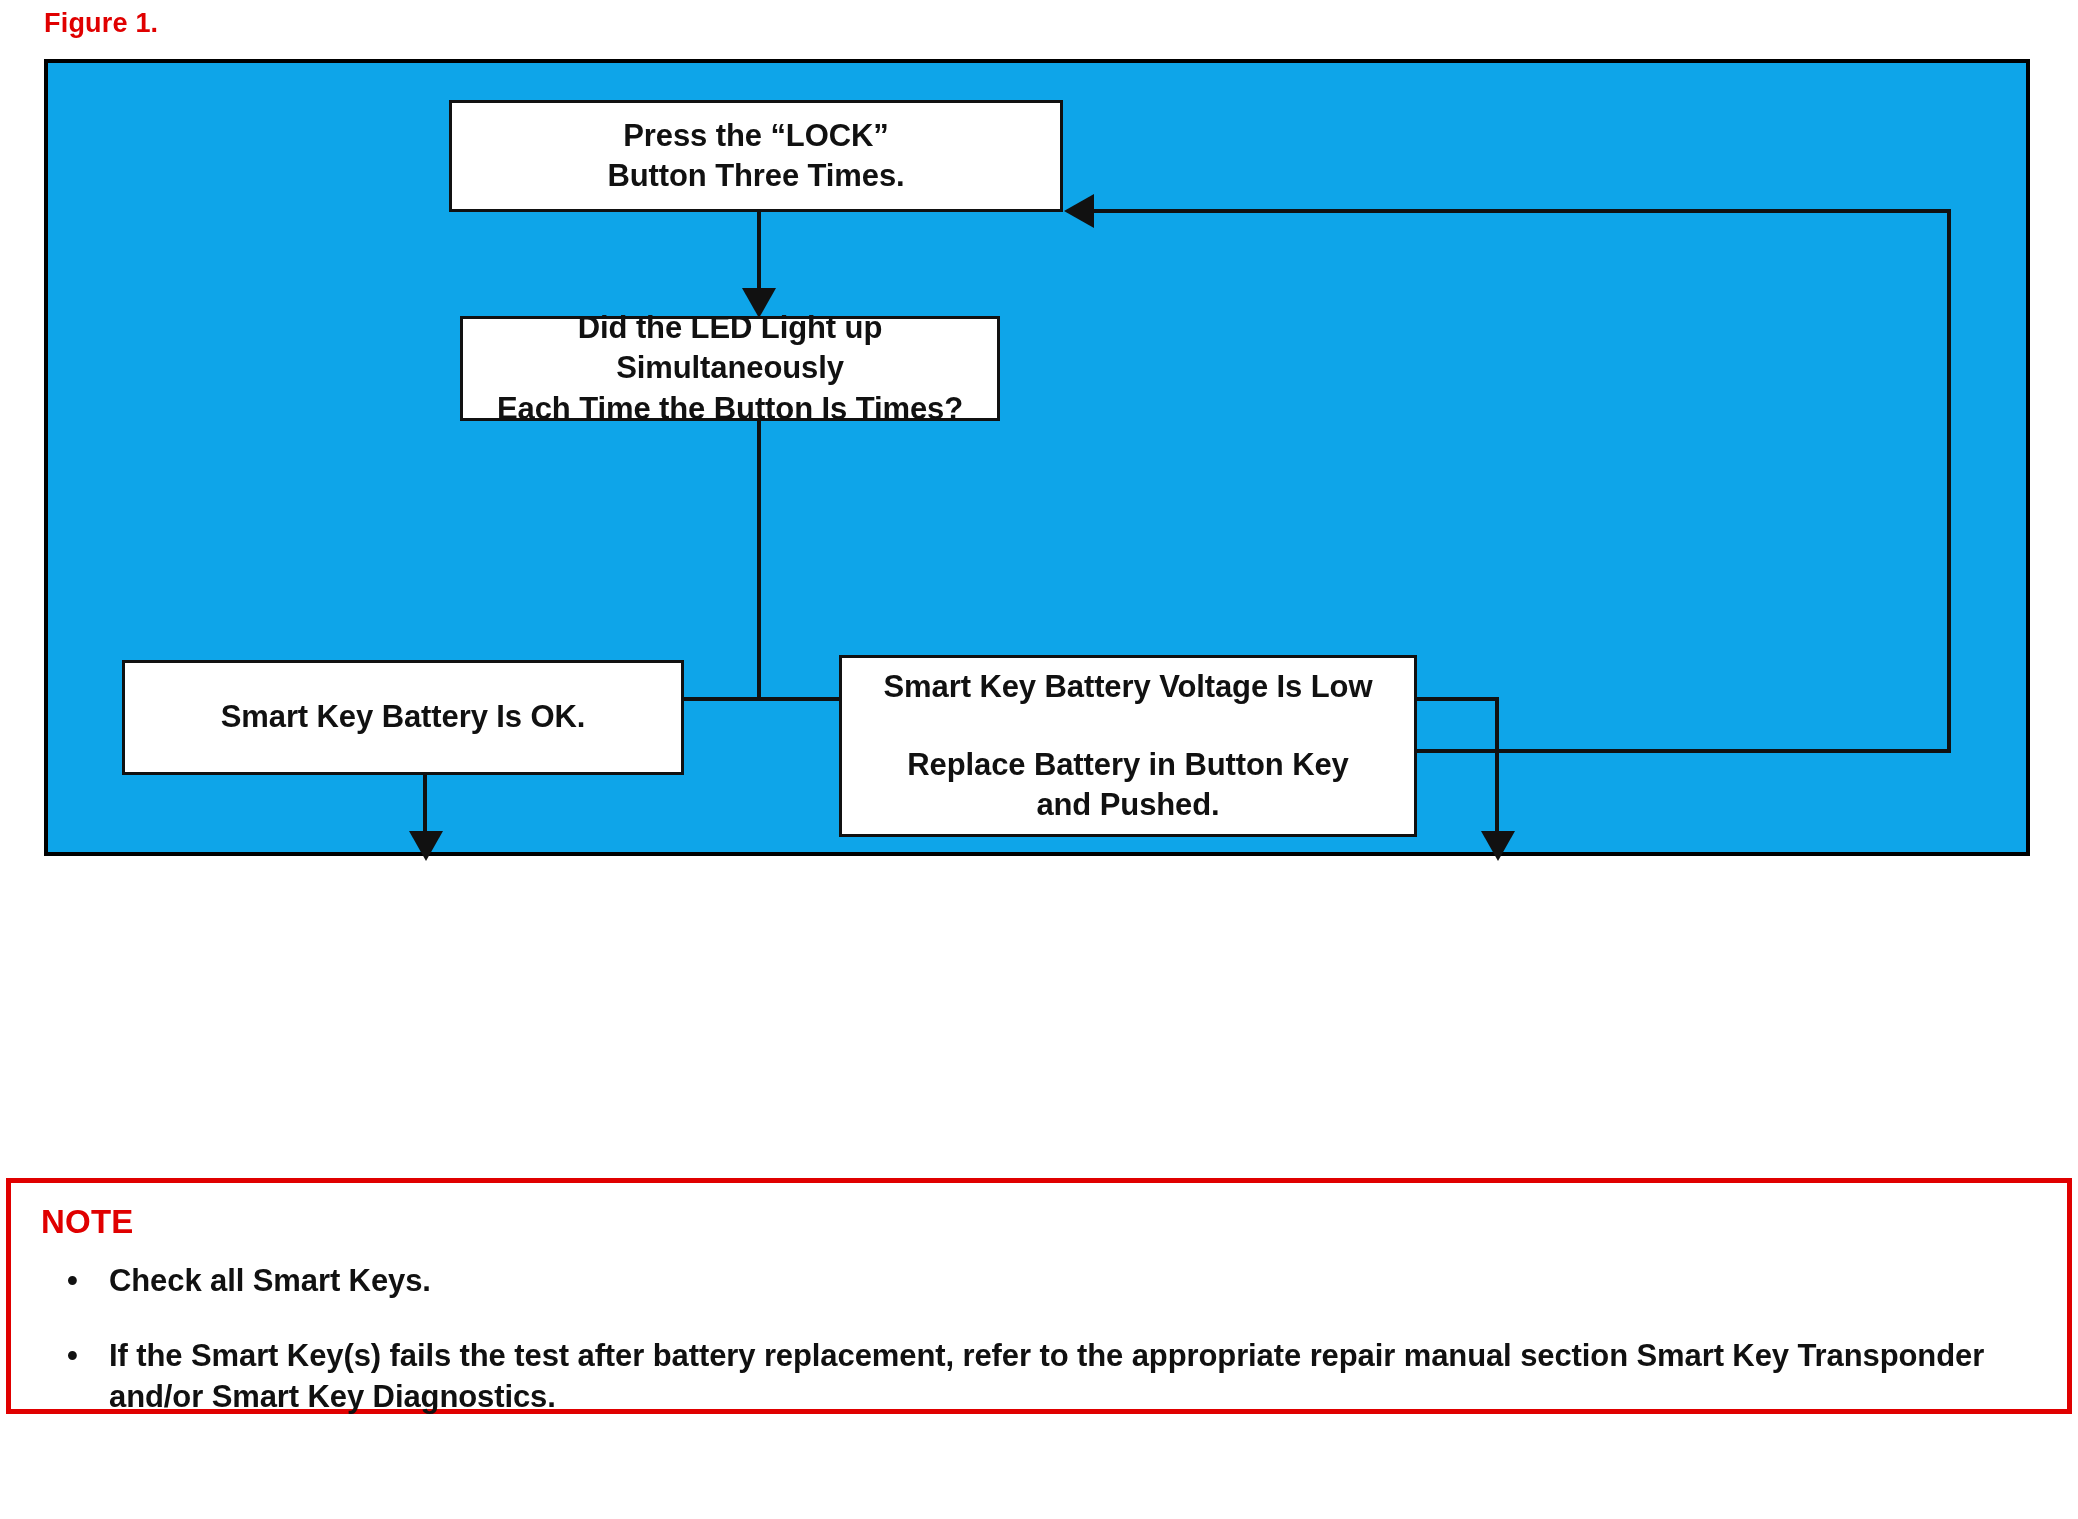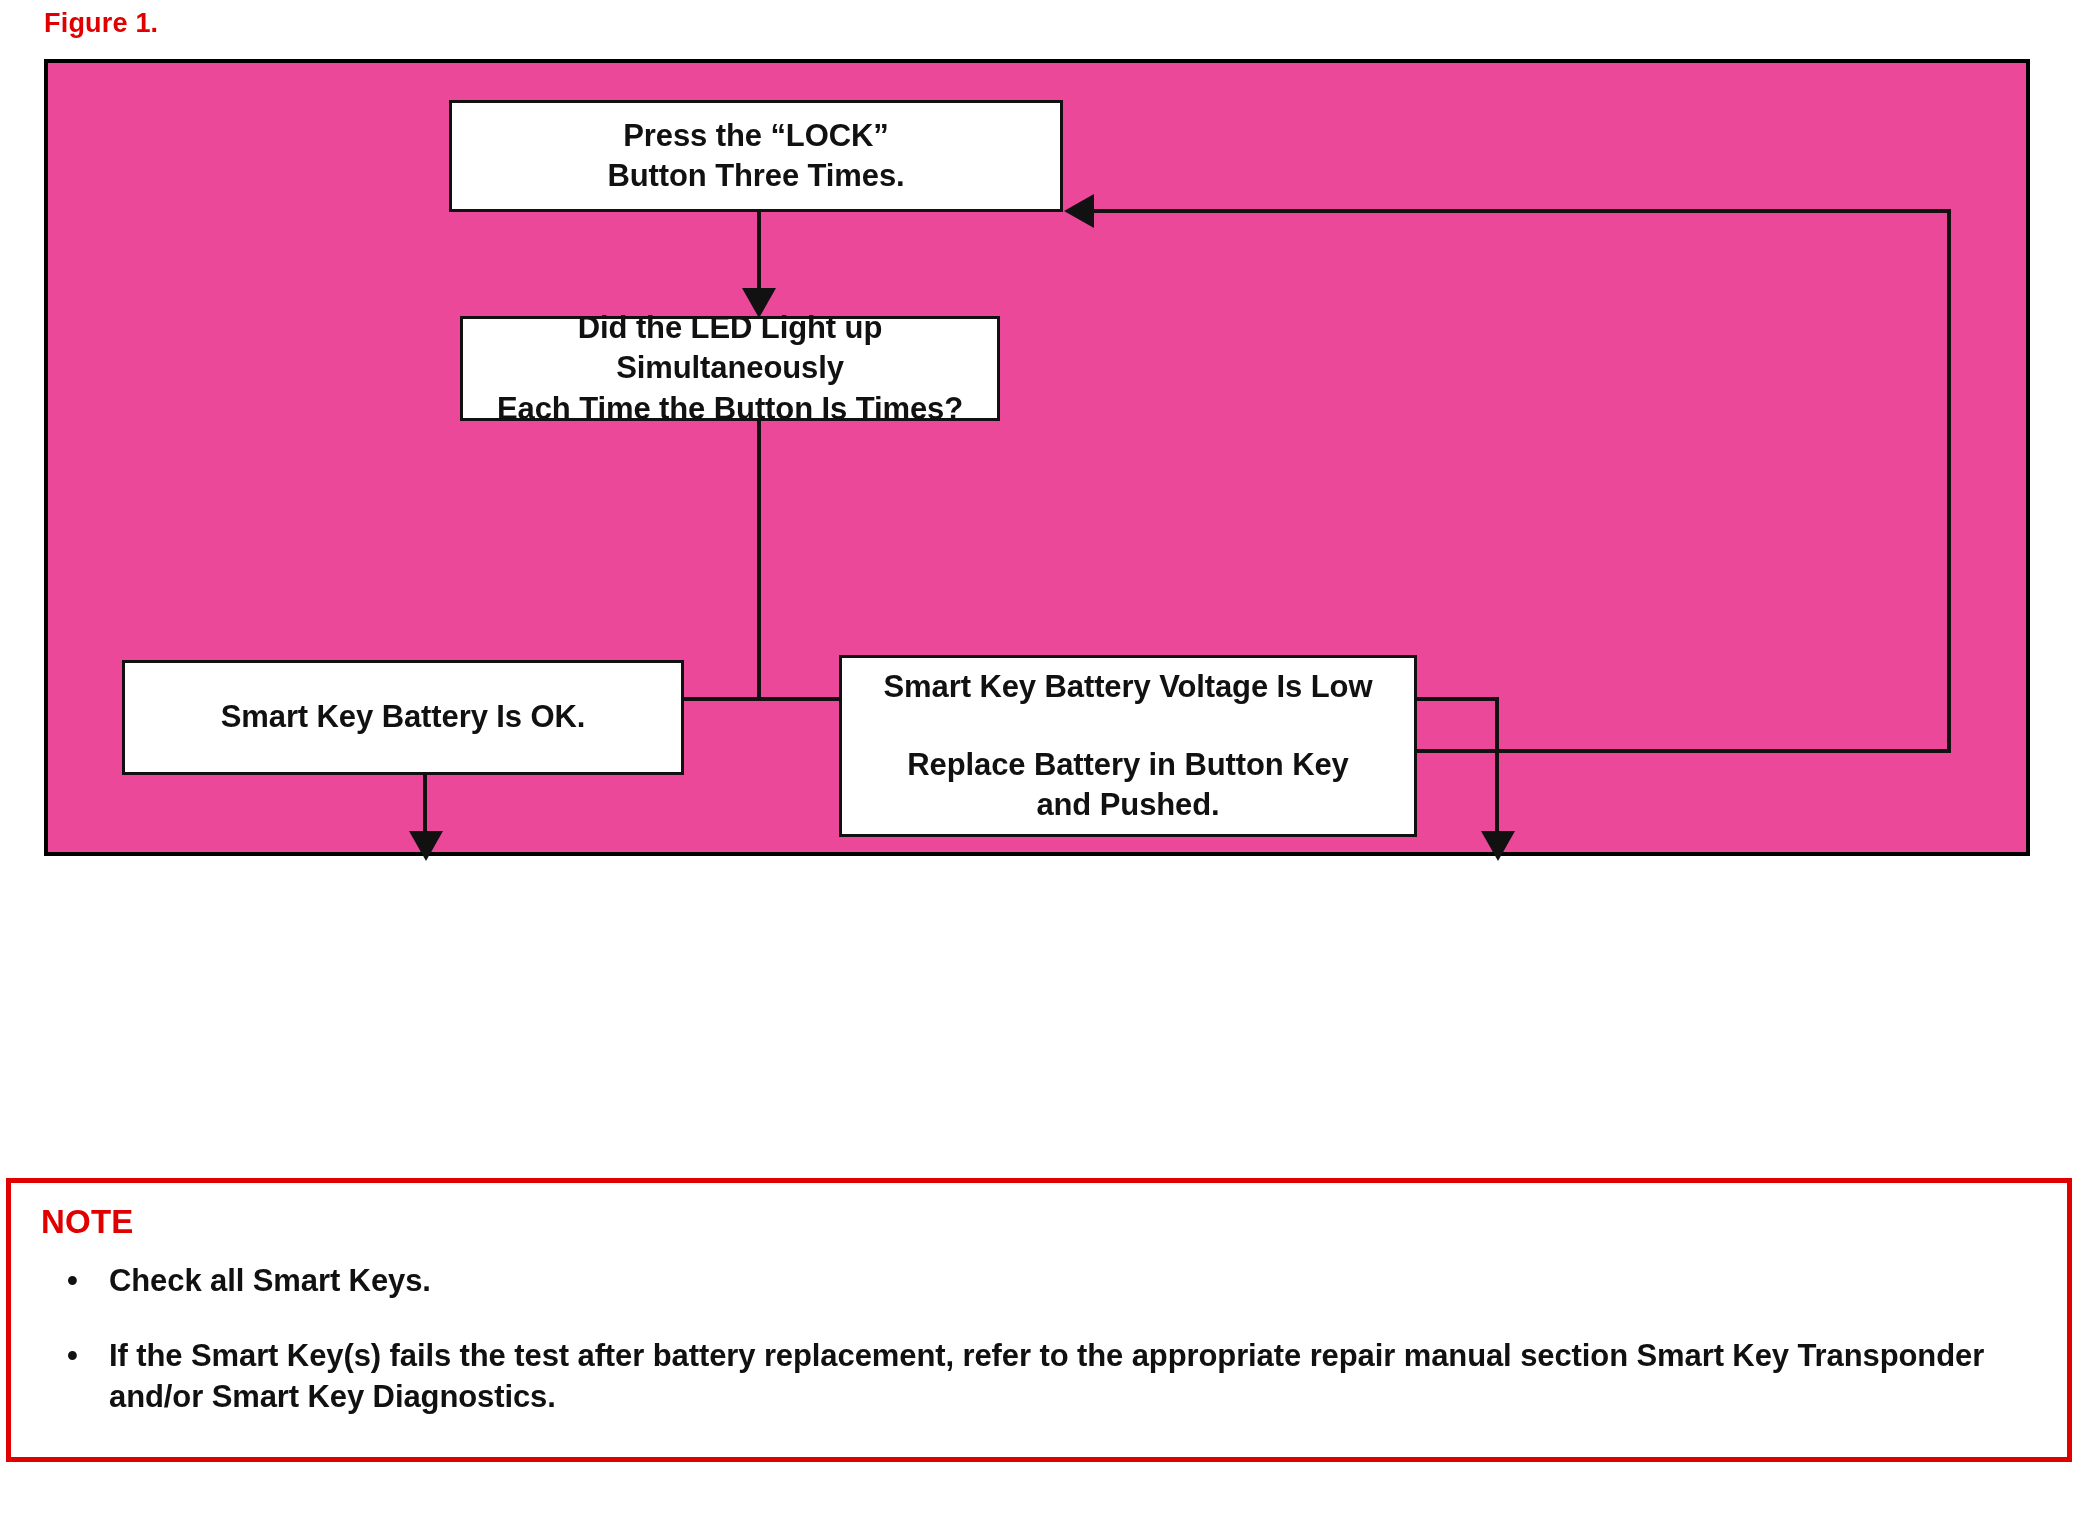--- a/index.html
+++ b/index.html
@@ -28,21 +28,21 @@
 
   
   #diagram-frame {
     position: absolute;
     left: 44px;
     top: 59px;
     width: 1986px;
     height: 797px;
     border: 4px solid #000000;
     box-sizing: border-box;
-    background: #ec4899;
+    background: #0ea5e9;
   }
 
   
   .flow-box {
     position: absolute;
     border: 3px solid #111111;
     box-sizing: border-box;
     background: #ffffff;
     display: flex;
     align-items: center;
@@ -126,21 +126,21 @@
     padding: 0 8px;
     line-height: 1;
   }
 
   
   #note-panel {
     position: absolute;
     left: 6px;
     top: 1178px;
     width: 2066px;
-    height: 284px;
+    height: 236px;
     border: 5px solid #e00000;
     box-sizing: border-box;
     background: #ffffff;
   }
   #note-title {
     position: absolute;
     left: 30px;
     top: 20px;
     font-size: 33px;
     font-weight: bold;

